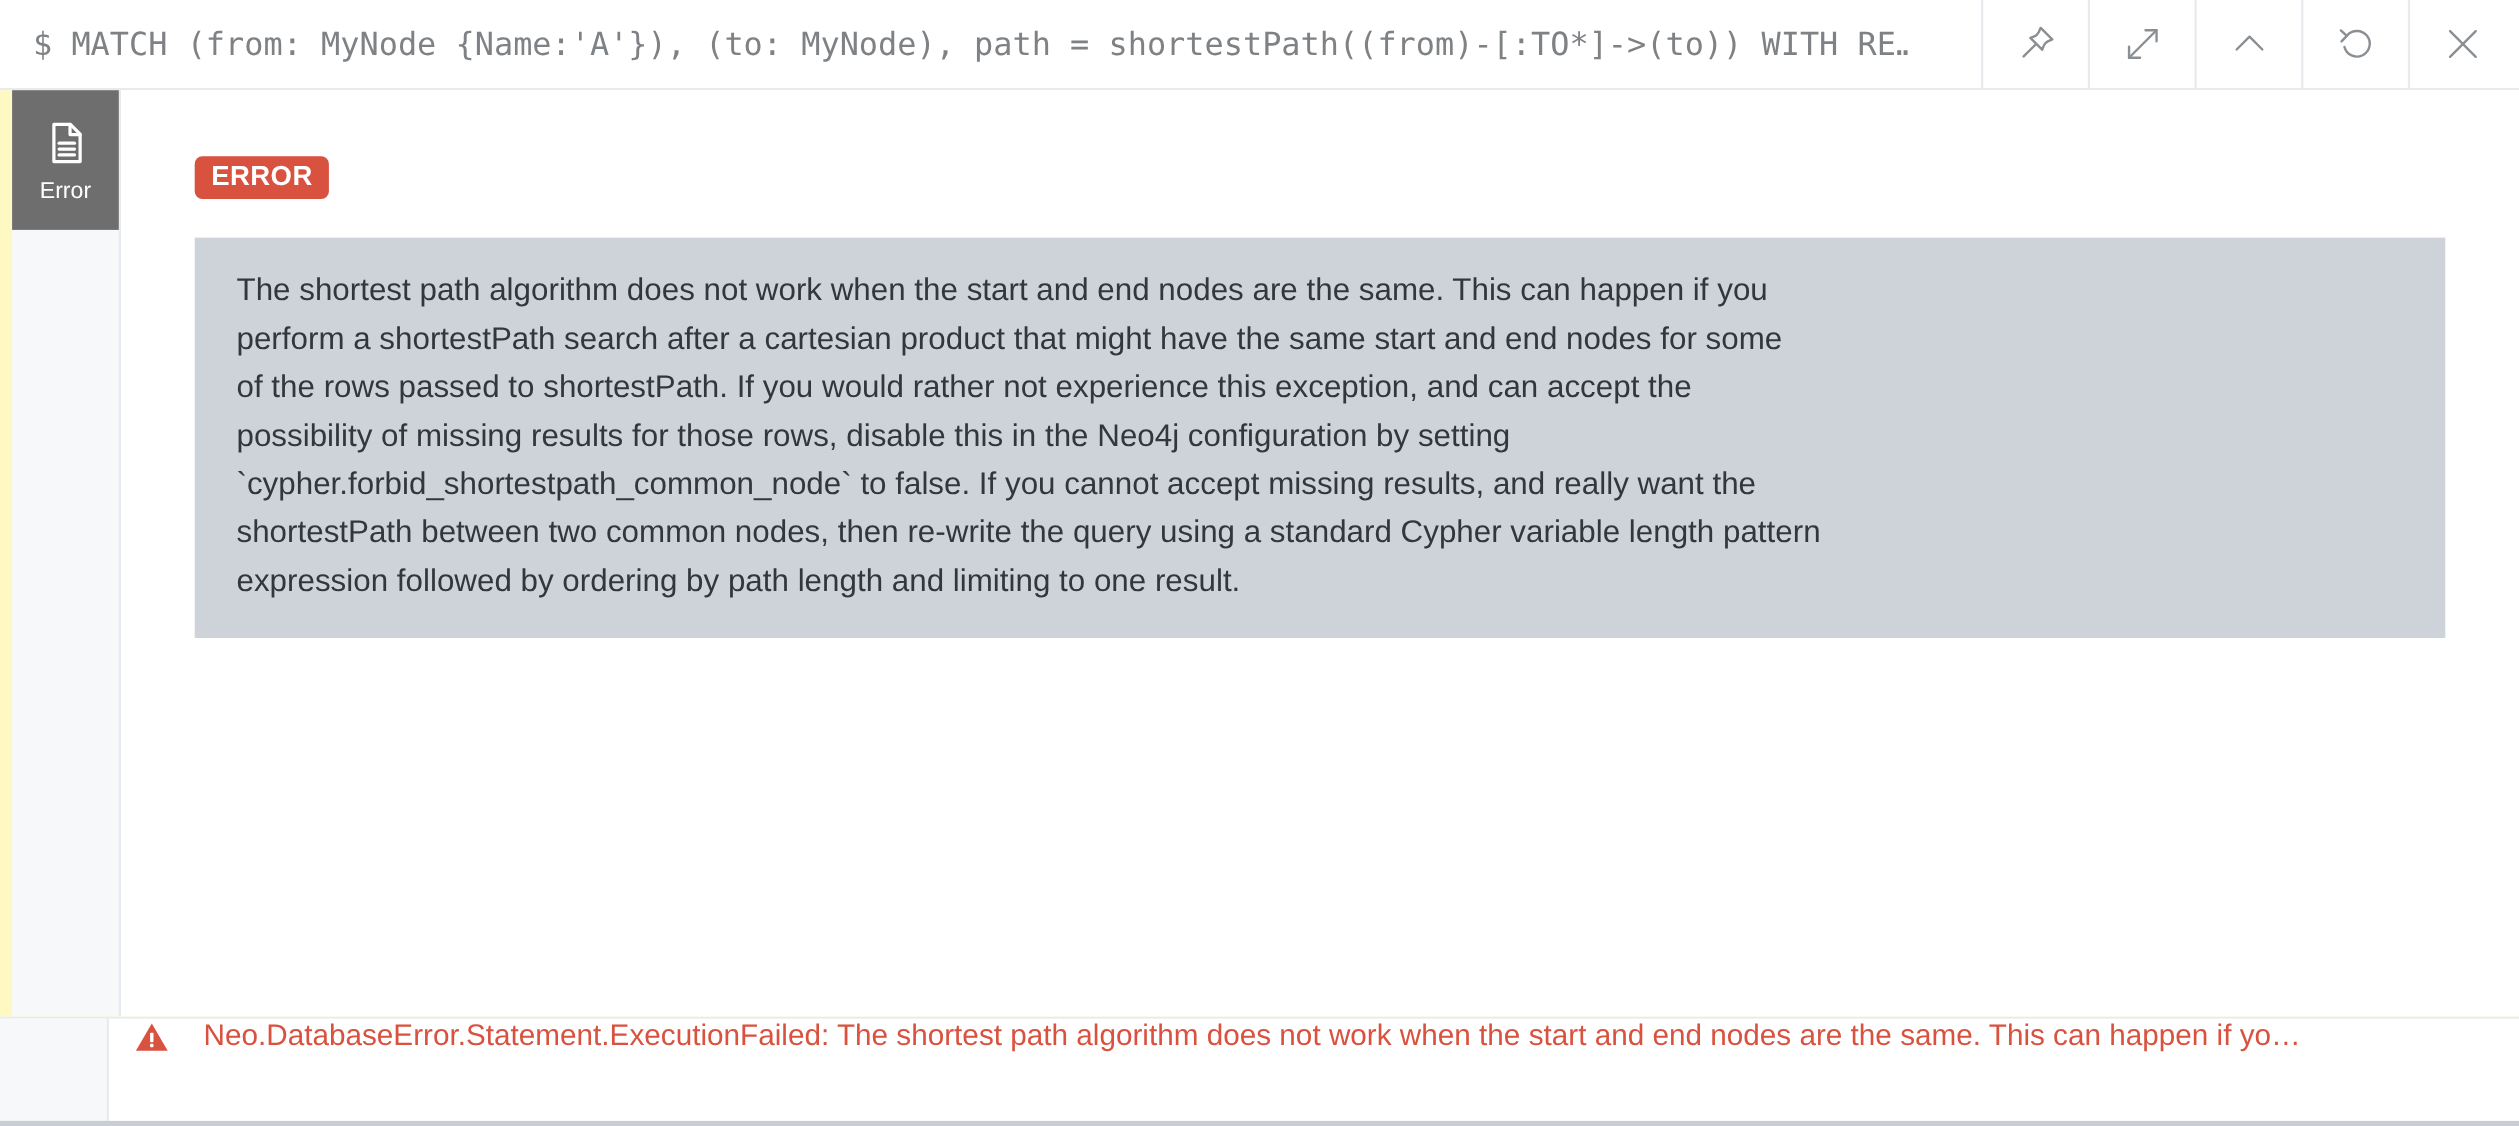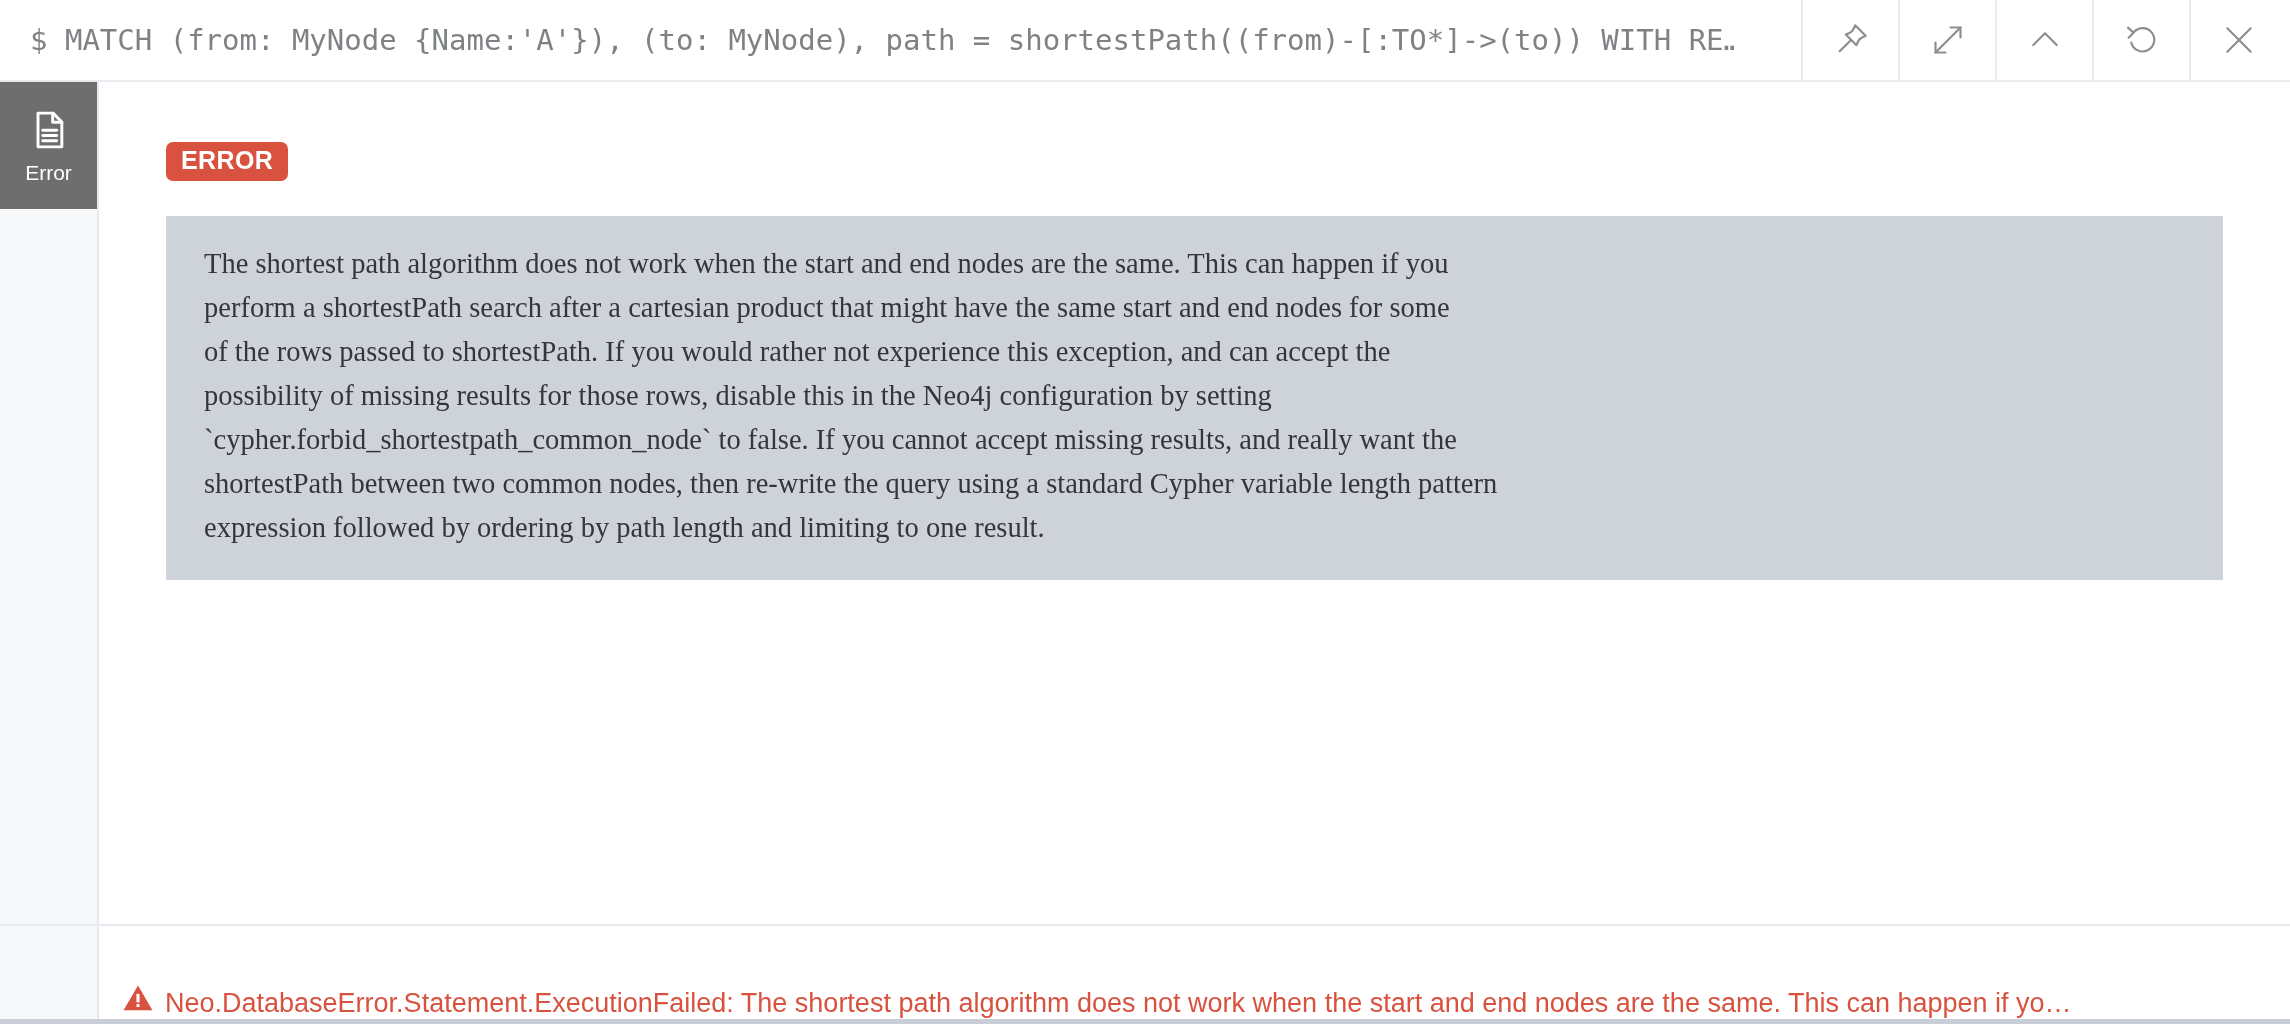--- a/index.html
+++ b/index.html
@@ -68,20 +68,21 @@
   .tool-btn:last-child { padding-right: 4px; }
   .tool-btn svg { display: block; }
 
   
   .body-area {
     flex: 1 1 auto;
     display: flex;
     min-height: 0;
     background: #fef9c3;
     position: relative;
+    padding-left: 11px;
   }
 
   
   .sidebar {
     width: 99px;
     min-width: 99px;
     background: #f6f8f9;
     border-right: 2px solid #e7eaee;
     box-sizing: border-box;
     display: flex;
@@ -136,21 +137,21 @@
     letter-spacing: -0.2px;
   }
   .err-code {
     margin: 35px 0 0 67px;
     margin-right: 67px;
     background: #ced3d9;
     padding: 26px 38px 30px 38px;
     box-sizing: border-box;
   }
   .err-code-text {
-    font-family: Liberation Serif, serif;
+    font-family: Liberation Sans, sans-serif;
     font-size: 28.5px;
     line-height: 44px;
     color: #33373b;
     white-space: pre-wrap;
     word-break: break-word;
     margin: 0;
   }
 
   
   .statusbar {
@@ -165,22 +166,22 @@
   .status-gutter {
     width: 99px;
     min-width: 99px;
     background: #f6f8f9;
     border-right: 2px solid #e7eaee;
     box-sizing: border-box;
   }
   .status-msg-wrap {
     flex: 1 1 auto;
     display: flex;
-    align-items: flex-end;
-    gap: 10px;
+    align-items: flex-start;
+    gap: 30px;
     padding: 0 22px 0 22px;
     min-width: 0;
     overflow: hidden;
   }
   .status-msg {
     font-size: 27px;
     color: #d9523f;
     white-space: nowrap;
     overflow: hidden;
     text-overflow: clip;

